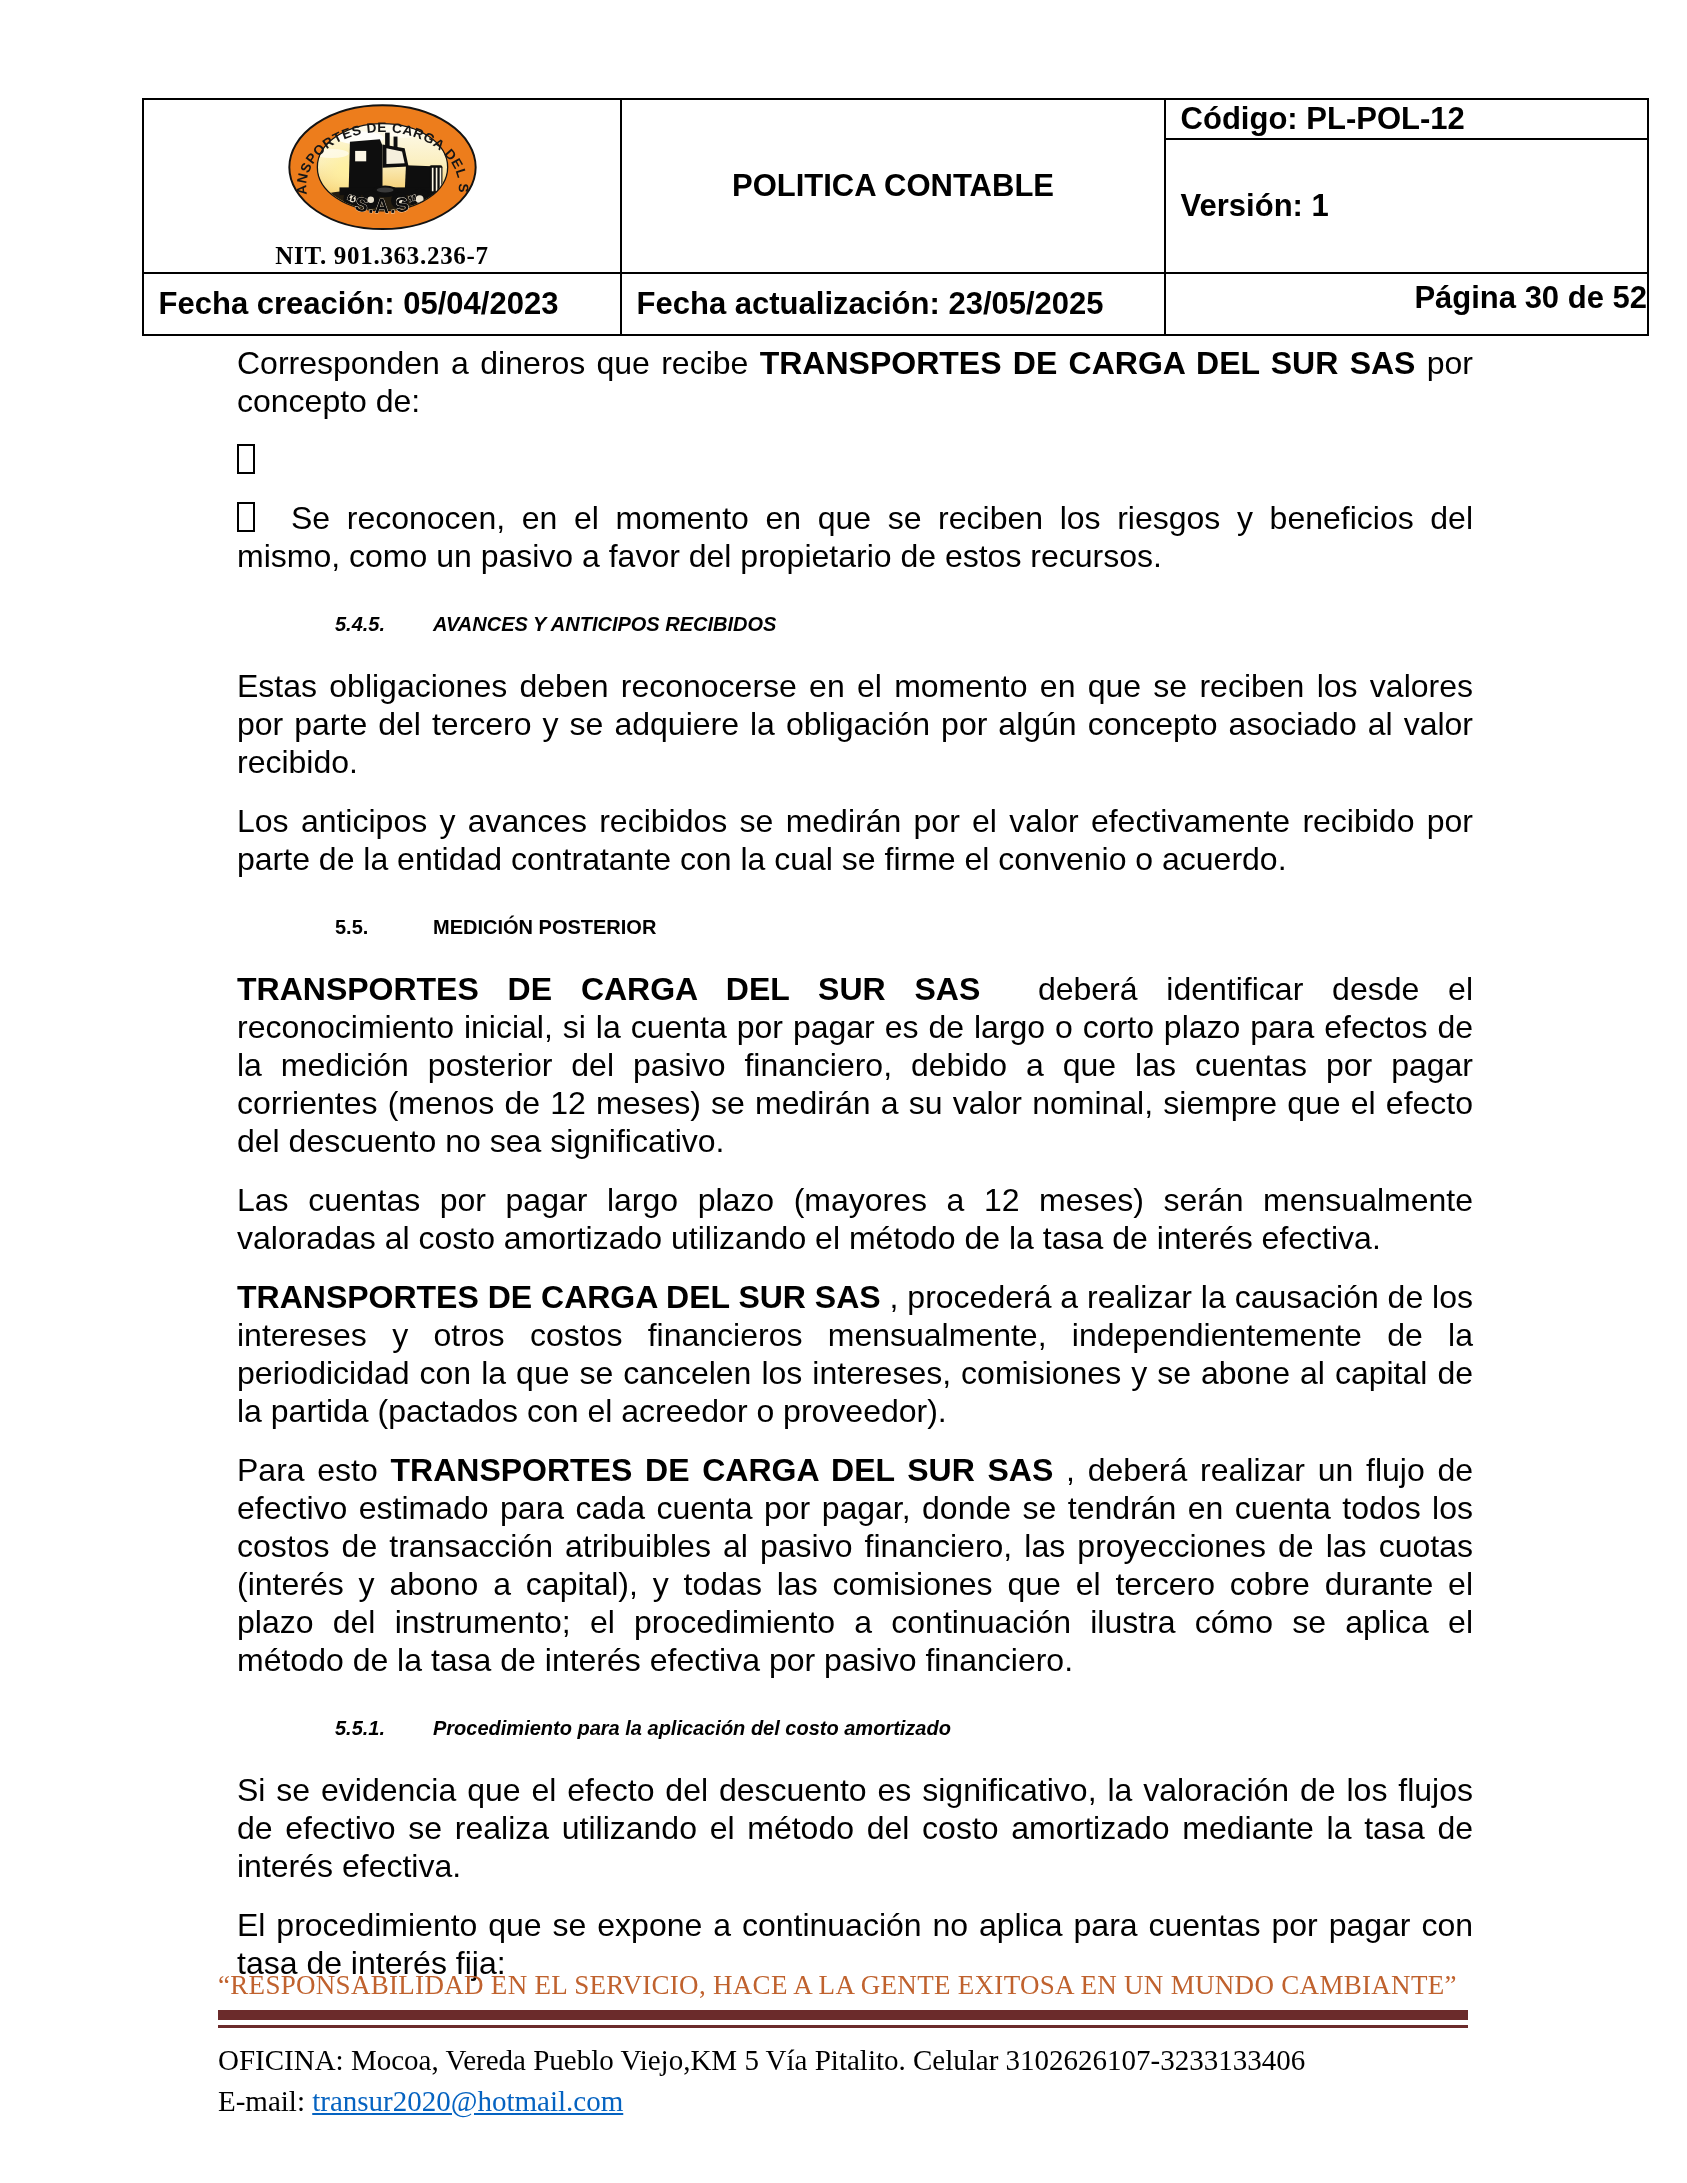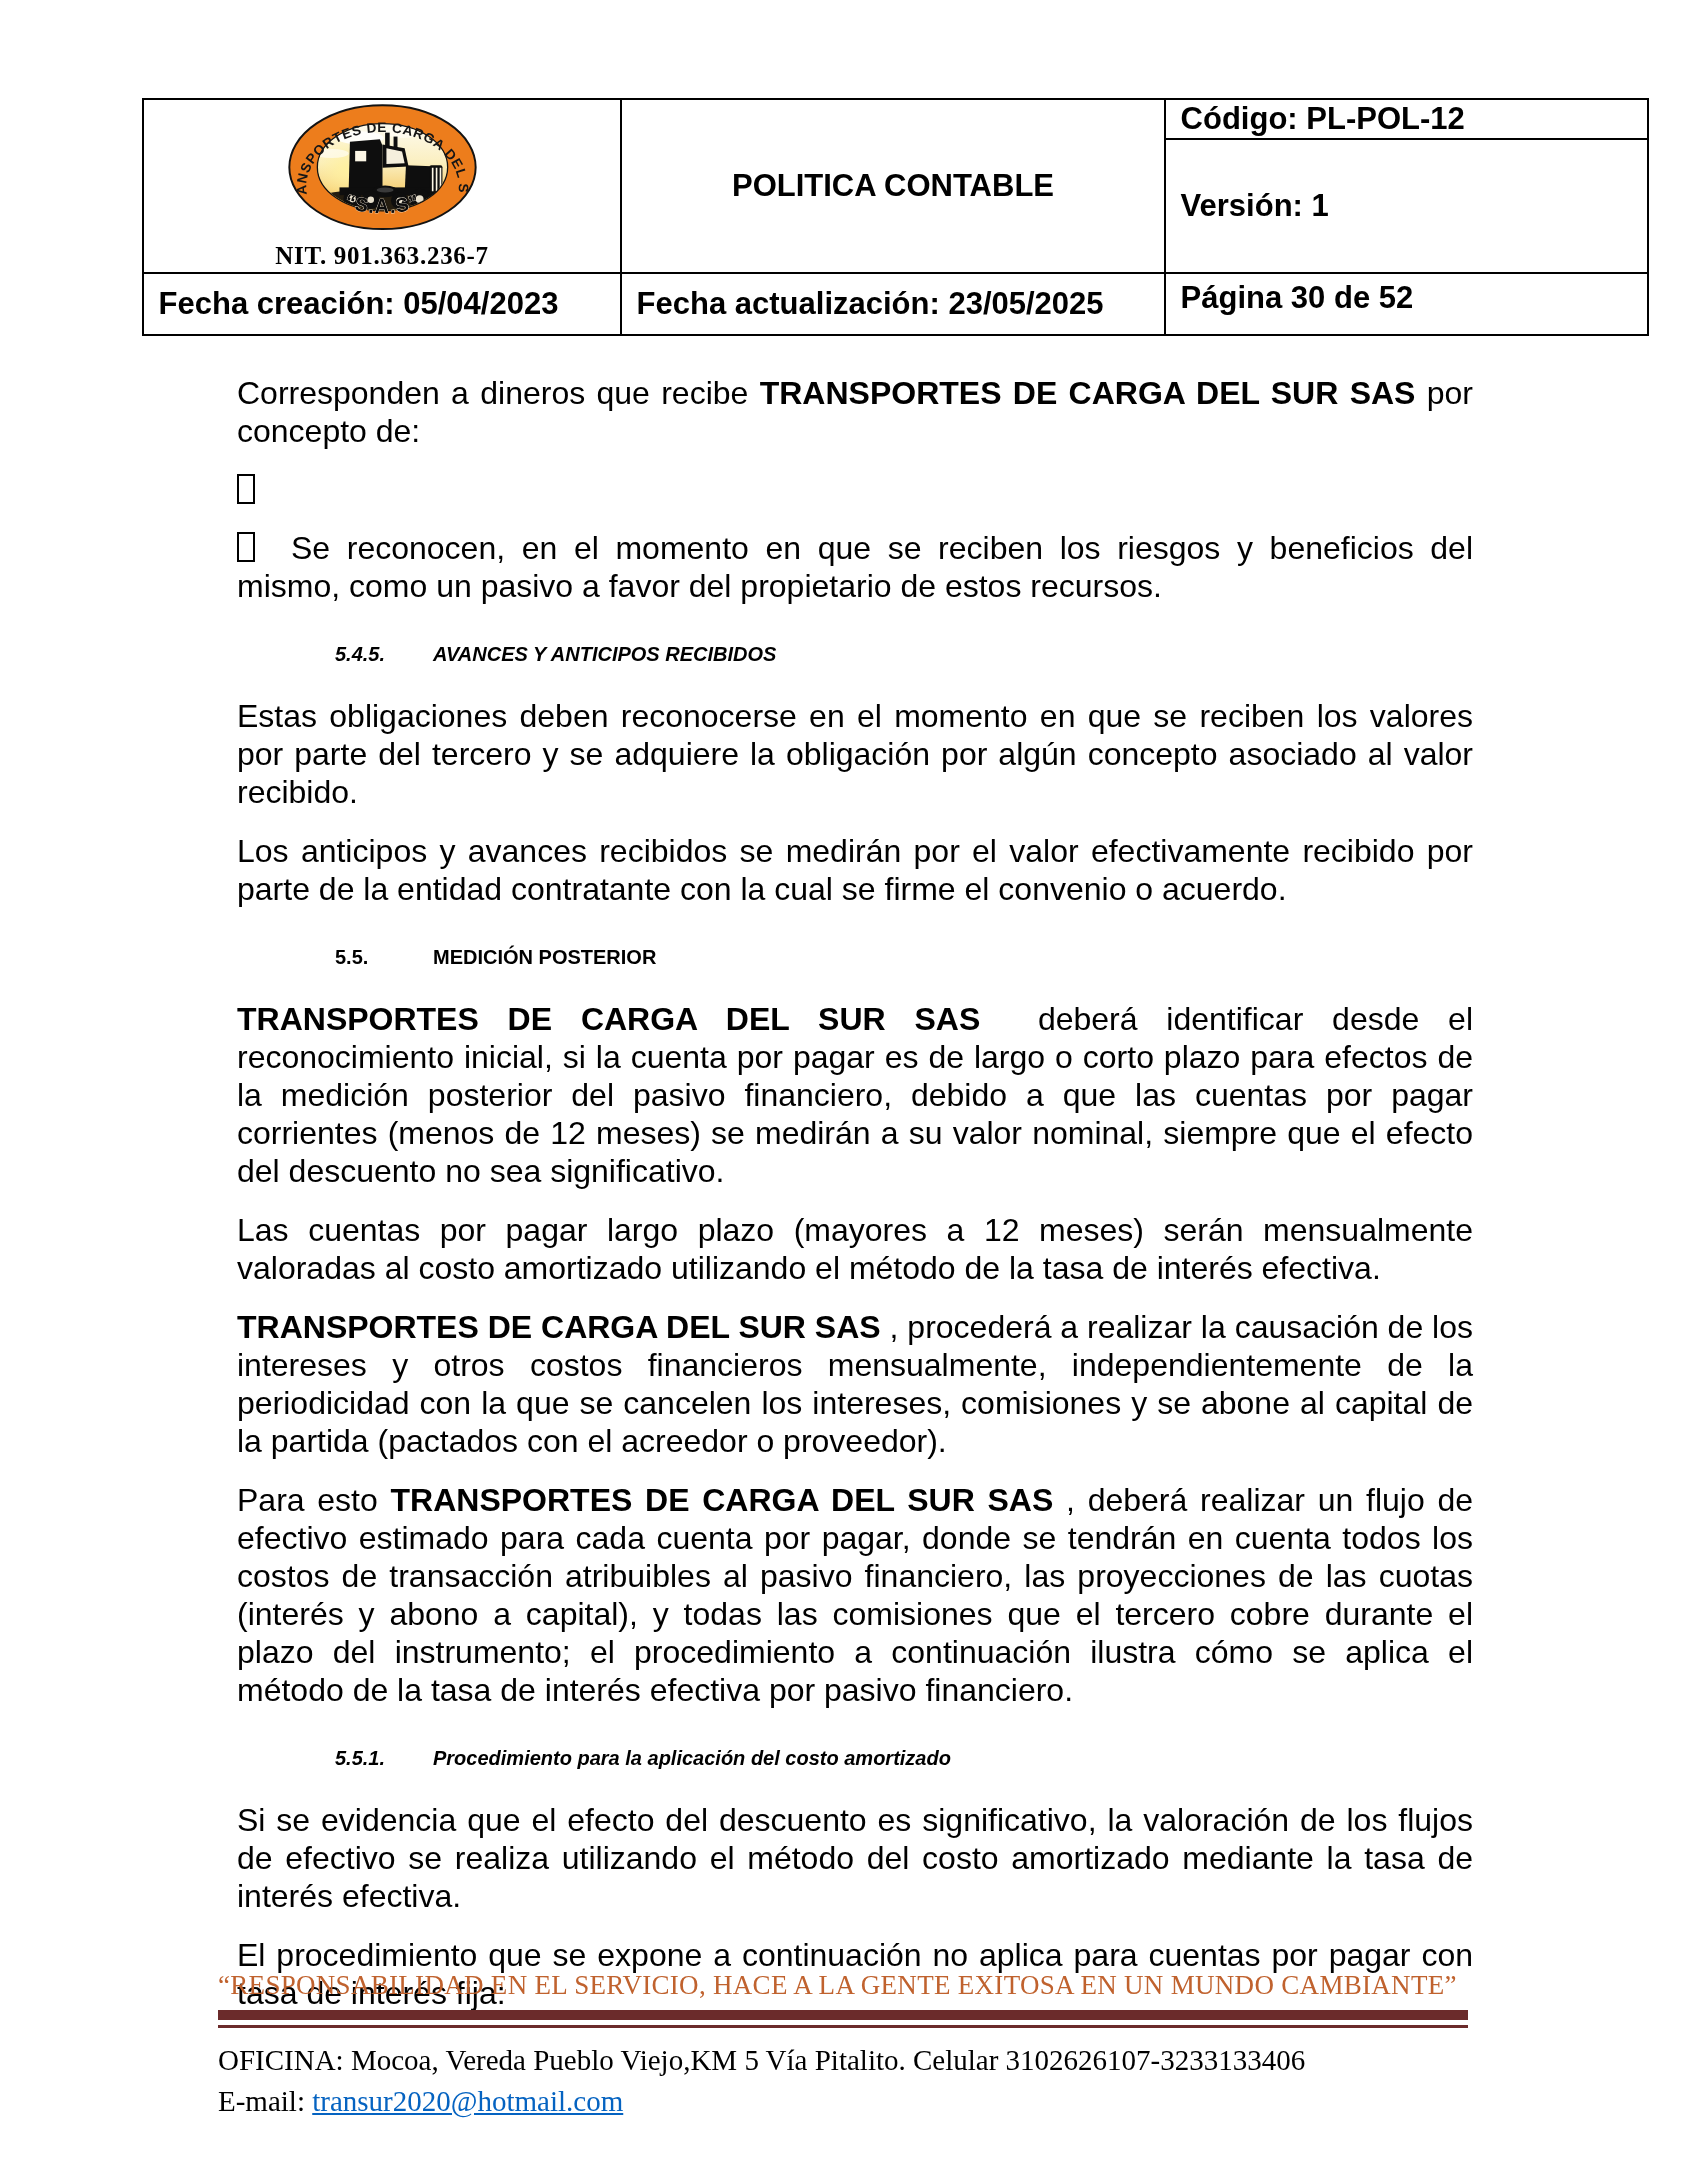--- a/index.html
+++ b/index.html
@@ -14,26 +14,26 @@
   table.htable {
     position:absolute; left:142px; top:98px; width:1443px;
     border-collapse:collapse; table-layout:fixed;
   }
   table.htable td { border:2.6px solid #000; font-weight:bold; font-size:31px; }
   td.cell-logo   { width:478px; text-align:center; vertical-align:middle; padding:4px 0 1.3px 0; }
   td.cell-title  { width:544px; text-align:center; vertical-align:middle; }
   td.cell-codigo { width:483px; height:37px;  vertical-align:middle; padding-left:14.6px; }
   td.cell-version{ height:128px; vertical-align:middle; padding-left:14.6px;margin-top:28px; }
   td.cell-fecha  { height:62px; vertical-align:middle; padding-left:14.6px; }
-  td.cell-pagina { height:62px; vertical-align:top; padding-left:14.6px; padding-top:6.6px; }
+  td.cell-pagina { height:62px; vertical-align:top; padding-left:14.6px; padding-top:6.6px;text-align:right; }
   .nit { font-family:"Liberation Serif", serif; font-weight:bold; font-size:25px; letter-spacing:0.7px; margin-top:1.3px; }
 
   
   .doc-body {
-    position:absolute; left:237px; top:374px; width:1236px;
+    position:absolute; left:237px; top:344px; width:1236px;
     font-size:32px; line-height:38px; text-align:justify;
   }
   .doc-body p { margin:0 0 21px 0; }
   .doc-body p.bullet { margin-bottom:20px; }
   .doc-body h3 {
     font-size:20px; line-height:38px; font-weight:bold; text-align:left;
     margin:30px 0 24px 98px;
   }
   .h-italic { font-style:italic; }
   .hnum { display:inline-block; min-width:98px; }

